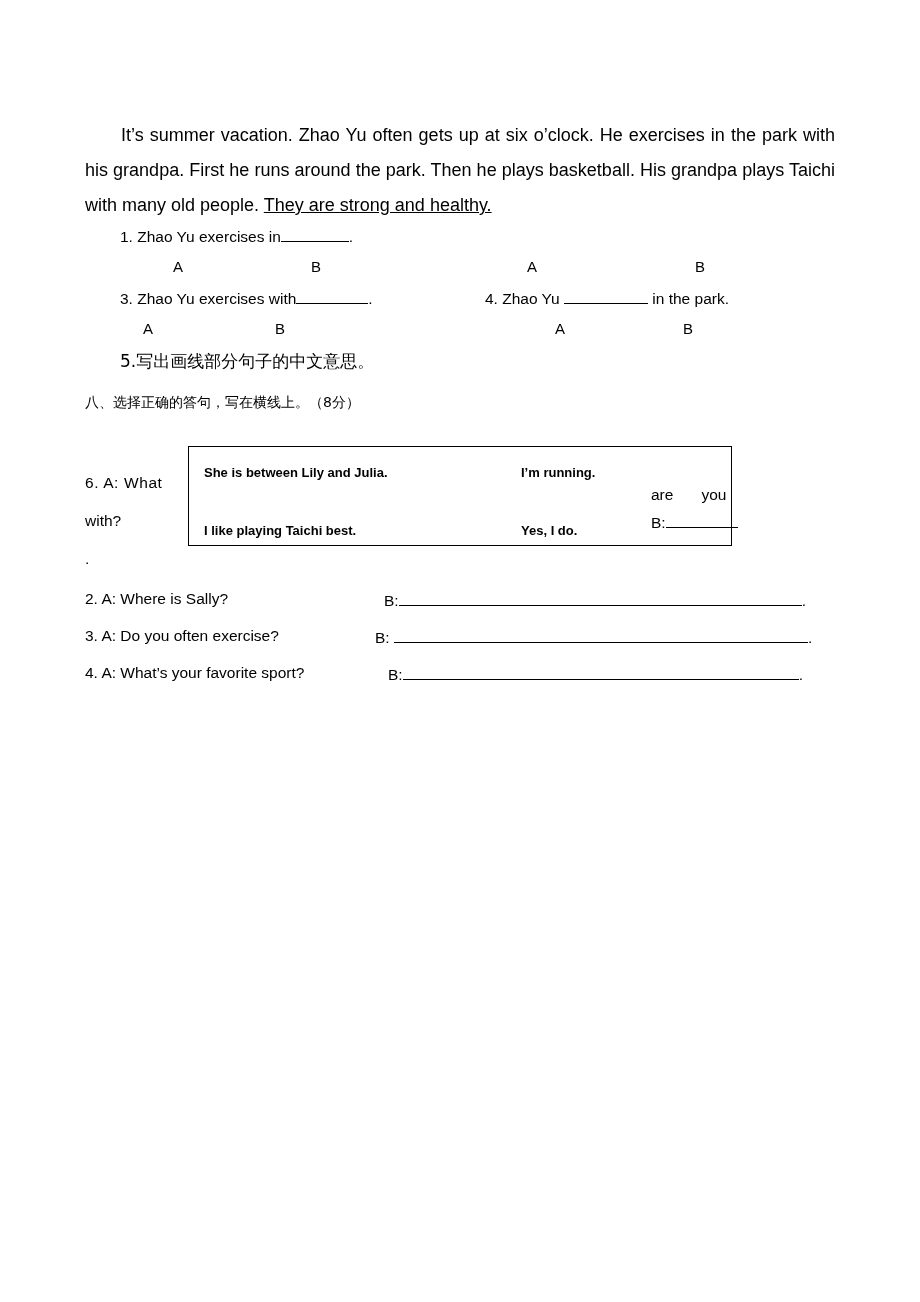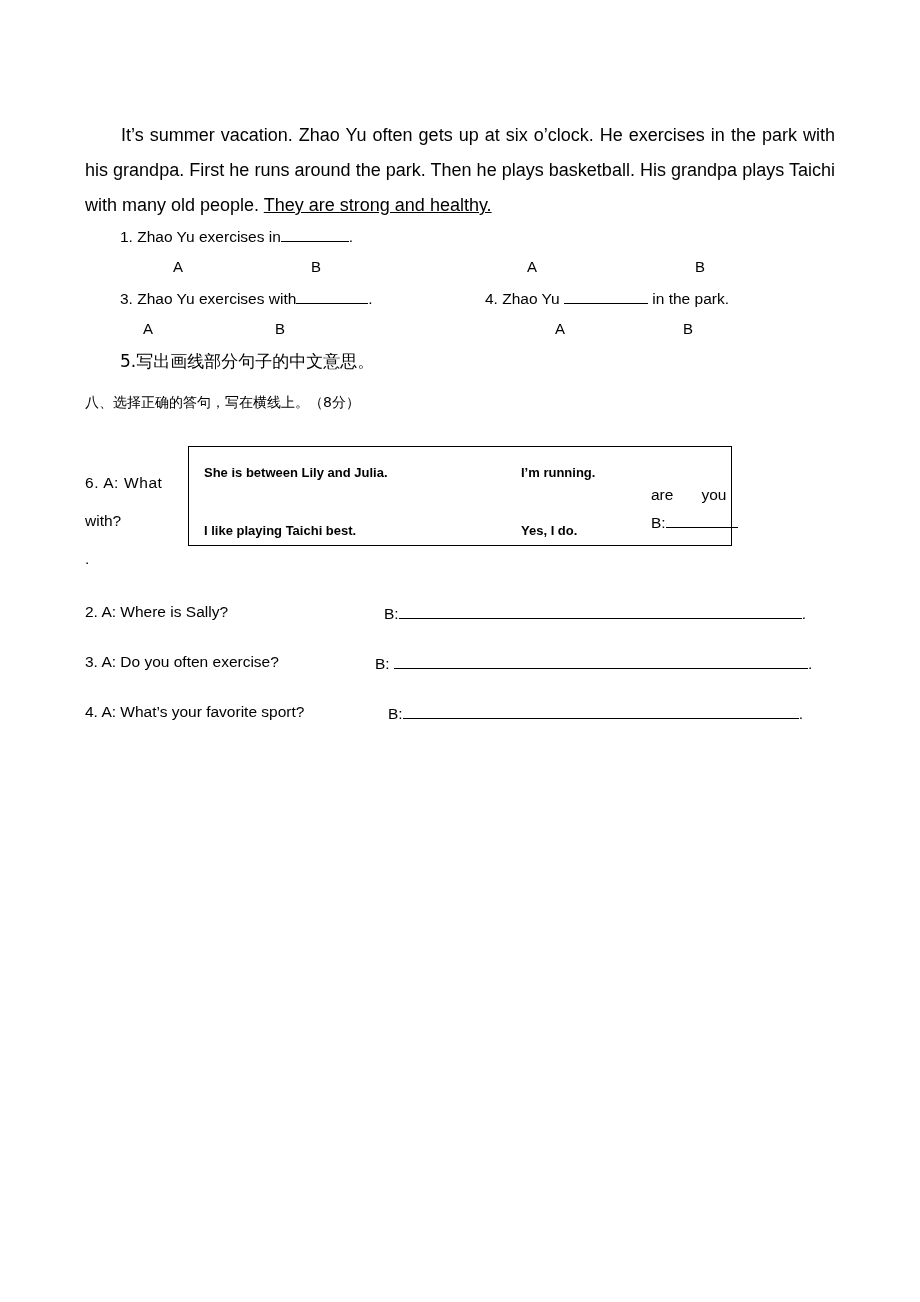--- a/index.html
+++ b/index.html
@@ -167,21 +167,20 @@
     position: absolute;
     left: 85px;
     top: 590px;
     width: 760px;
     font-size: 15.5px;
   }
   .qa-row {
     position: relative;
     height: 37px;
     white-space: nowrap;
-    margin-top: 13px;
   }
   .qa-prompt {
     position: absolute;
     left: 0;
     top: 0;
   }
   .qa-answer {
     position: absolute;
     top: 0;
     white-space: nowrap;

